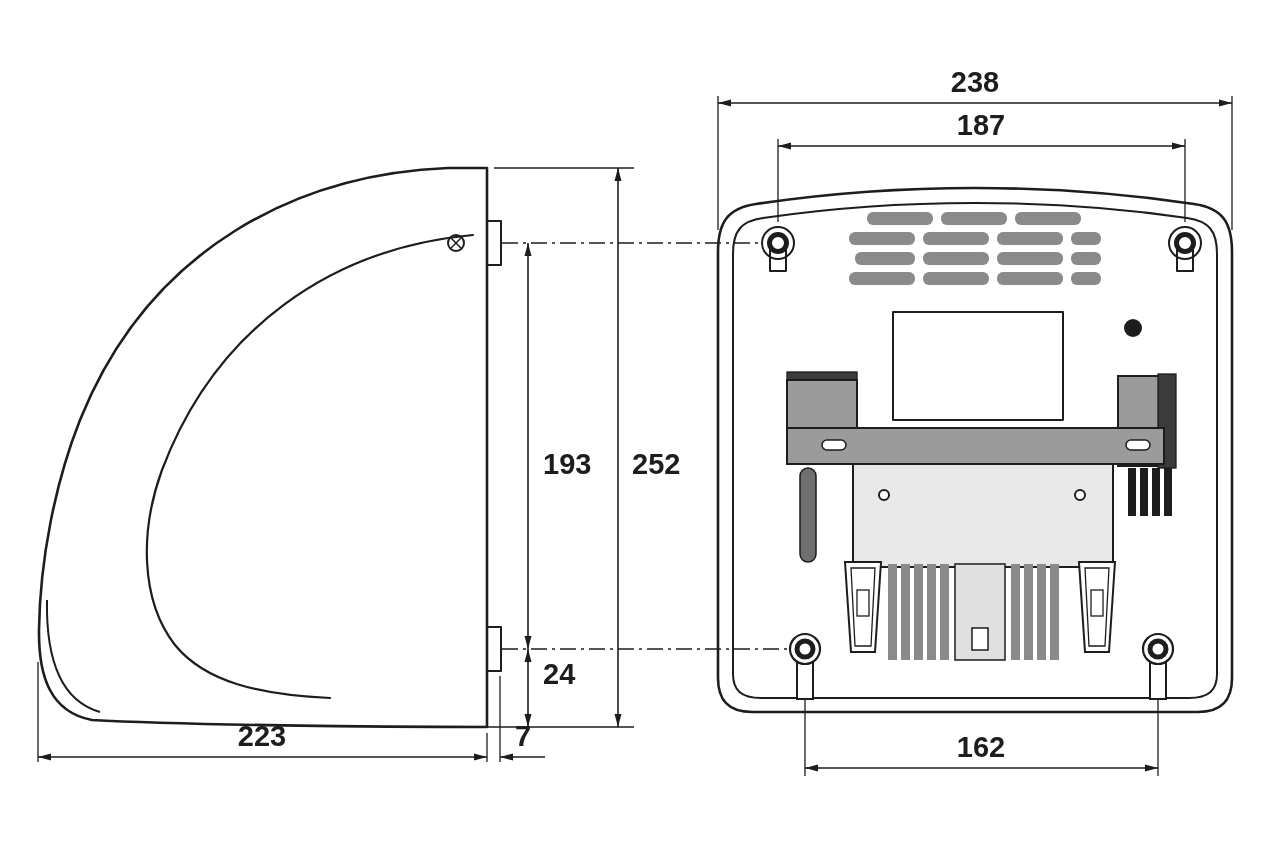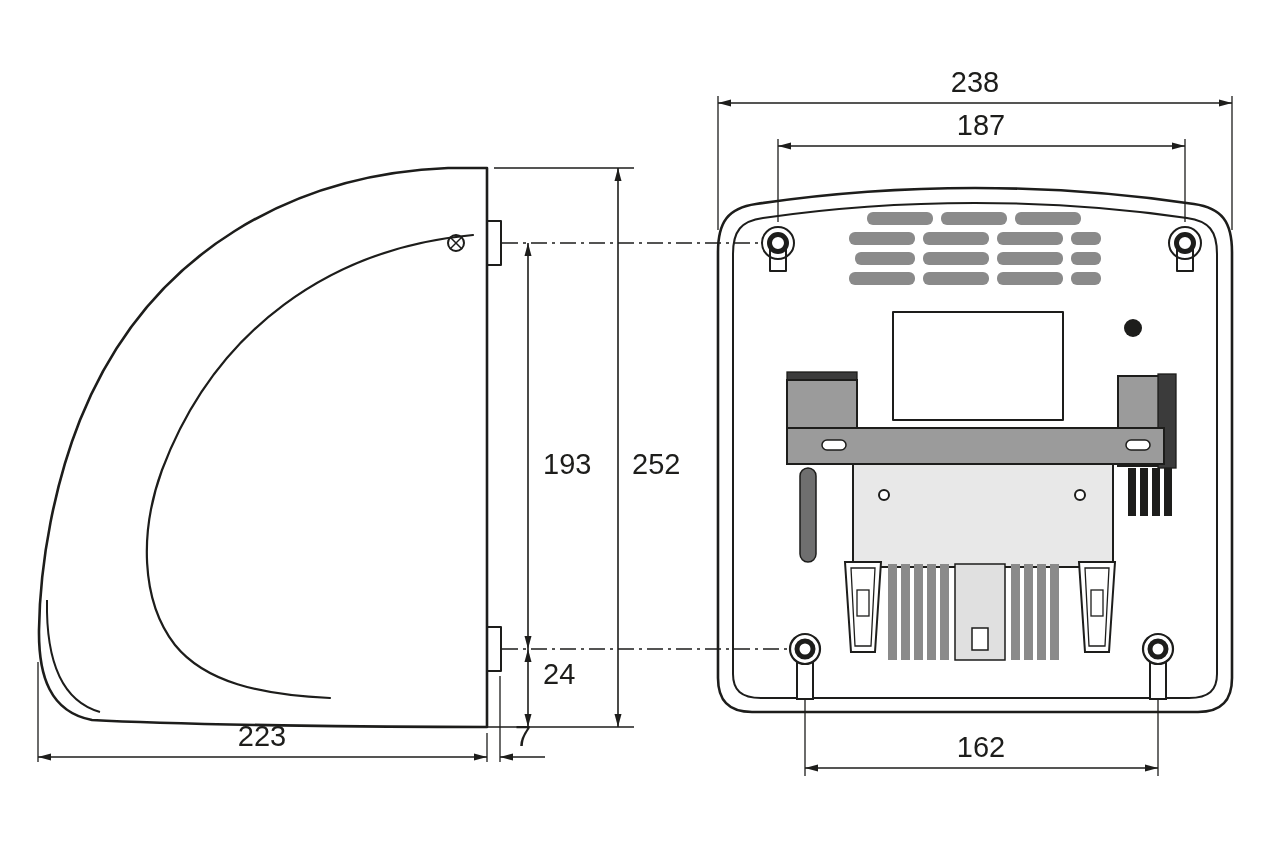--- a/index.html
+++ b/index.html
@@ -1,17 +1,17 @@
 <!DOCTYPE html>
 <html><head>
 <meta charset="utf-8">
 <style>
   html,body{margin:0;padding:0;background:#ffffff;}
   .canvas{width:1275px;height:850px;background:#ffffff;position:relative;overflow:hidden;
-          font-family:"Liberation Sans",sans-serif;}
+          font-family:"Liberation Sans",sans-serif;font-weight:bold;}
   svg{display:block;}
   .o{stroke:#1d1d1b;stroke-width:2.6;fill:#ffffff;stroke-linejoin:round;stroke-linecap:round;}
   .o2{stroke:#1d1d1b;stroke-width:2;fill:none;stroke-linejoin:round;}
   .o15{stroke:#1d1d1b;stroke-width:1.5;fill:none;}
   .inner{stroke:#1d1d1b;stroke-width:2.2;fill:none;stroke-linecap:round;}
   .ext{stroke:#1d1d1b;stroke-width:1.3;fill:none;}
   .dim{stroke:#1d1d1b;stroke-width:1.6;fill:none;}
   .cl{stroke:#1d1d1b;stroke-width:1.3;fill:none;stroke-dasharray:16 5 3 5;}
   .arr{fill:#1d1d1b;stroke:none;}
   .dimtxt{font-family:"Liberation Sans",sans-serif;font-size:29px;fill:#1d1d1b;}

